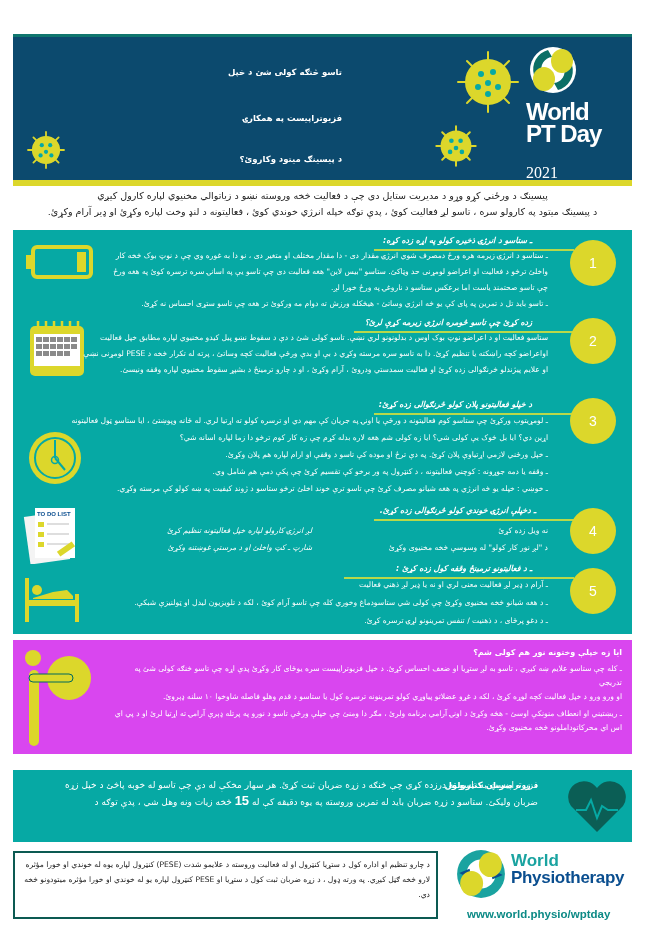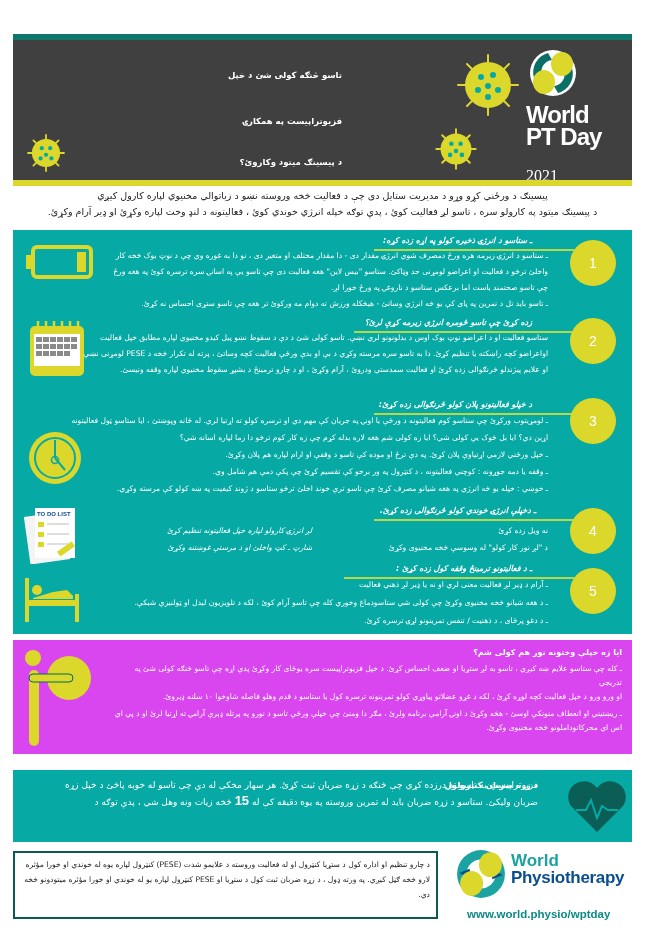--- a/index.html
+++ b/index.html
@@ -1,21 +1,21 @@
 <!DOCTYPE html>
 <html><head>
 <meta charset="utf-8">
 <style>
   * { box-sizing: border-box; margin: 0; padding: 0; }
   html, body { width: 645px; height: 948px; background: #ffffff; overflow: hidden; }
   body { position: relative; font-family: "DejaVu Sans", sans-serif; color: #1a1a1a; }
   .rtl { direction: rtl; unicode-bidi: embed; }
 
   
-  .hdr { position: absolute; left: 13px; top: 34px; width: 619px; height: 146px; background: #404040; border-top: 6px solid #0f766e; }
+  .hdr { position: absolute; left: 13px; top: 34px; width: 619px; height: 146px; background: #0c4a6e; border-top: 3px solid #0f766e; }
   .hdr-line { position: absolute; right: 290px; font-size: 8.5px; color: #ffffff; font-weight: bold; }
   .logo-box { position: absolute; right: 6px; top: 8px; width: 100px; height: 130px; }
   .logo-world { position: absolute; left: 0; top: 56px; font-family: "Liberation Sans", sans-serif; font-weight: bold; color: #fff; font-size: 24px; letter-spacing: -1px; line-height: 22px; }
   .logo-year { position: absolute; left: 0; top: 116px; font-family: Liberation Serif, serif; color: #fff; font-size: 16px; line-height: 24px; }
   .bar-y { position: absolute; left: 13px; top: 180px; width: 619px; height: 6px; background: #dcd72b; }
 
   .intro { position: absolute; left: 13px; top: 188px; width: 619px; text-align: center; font-size: 9.5px; line-height: 16px; color: #222; }
 
   
   .main { position: absolute; left: 13px; top: 230px; width: 619px; height: 404px; background: #06a9a4; }

